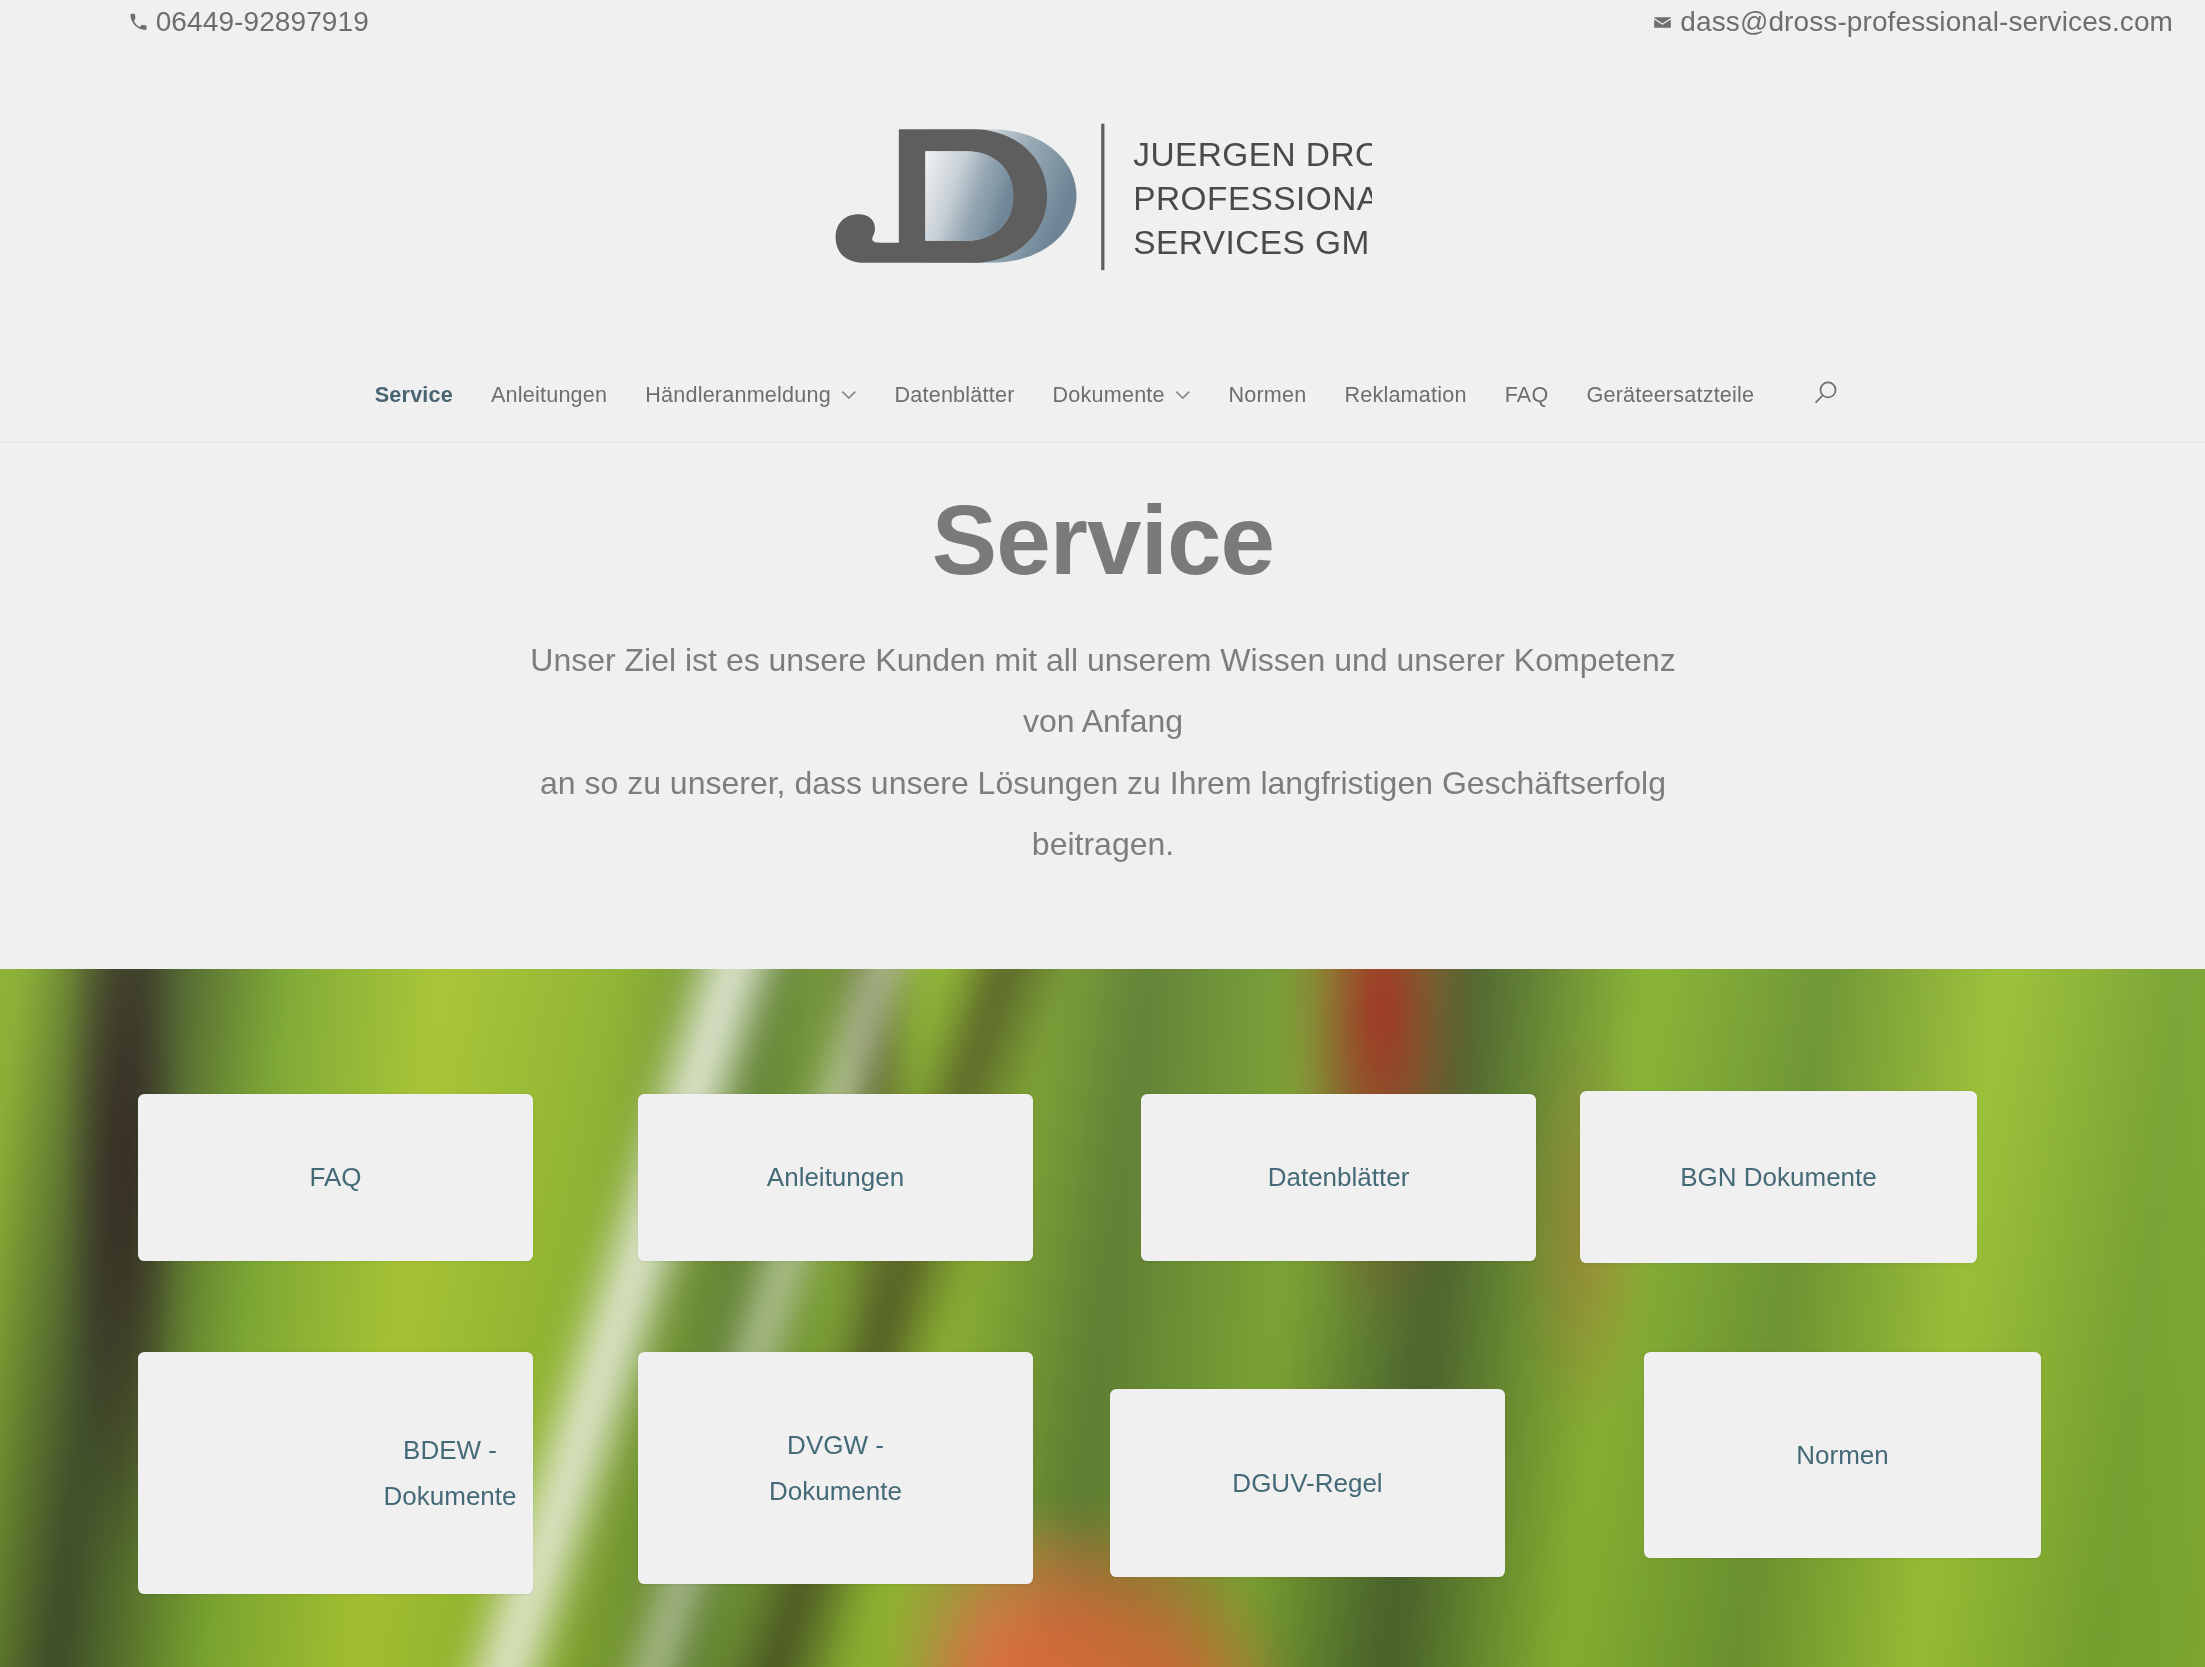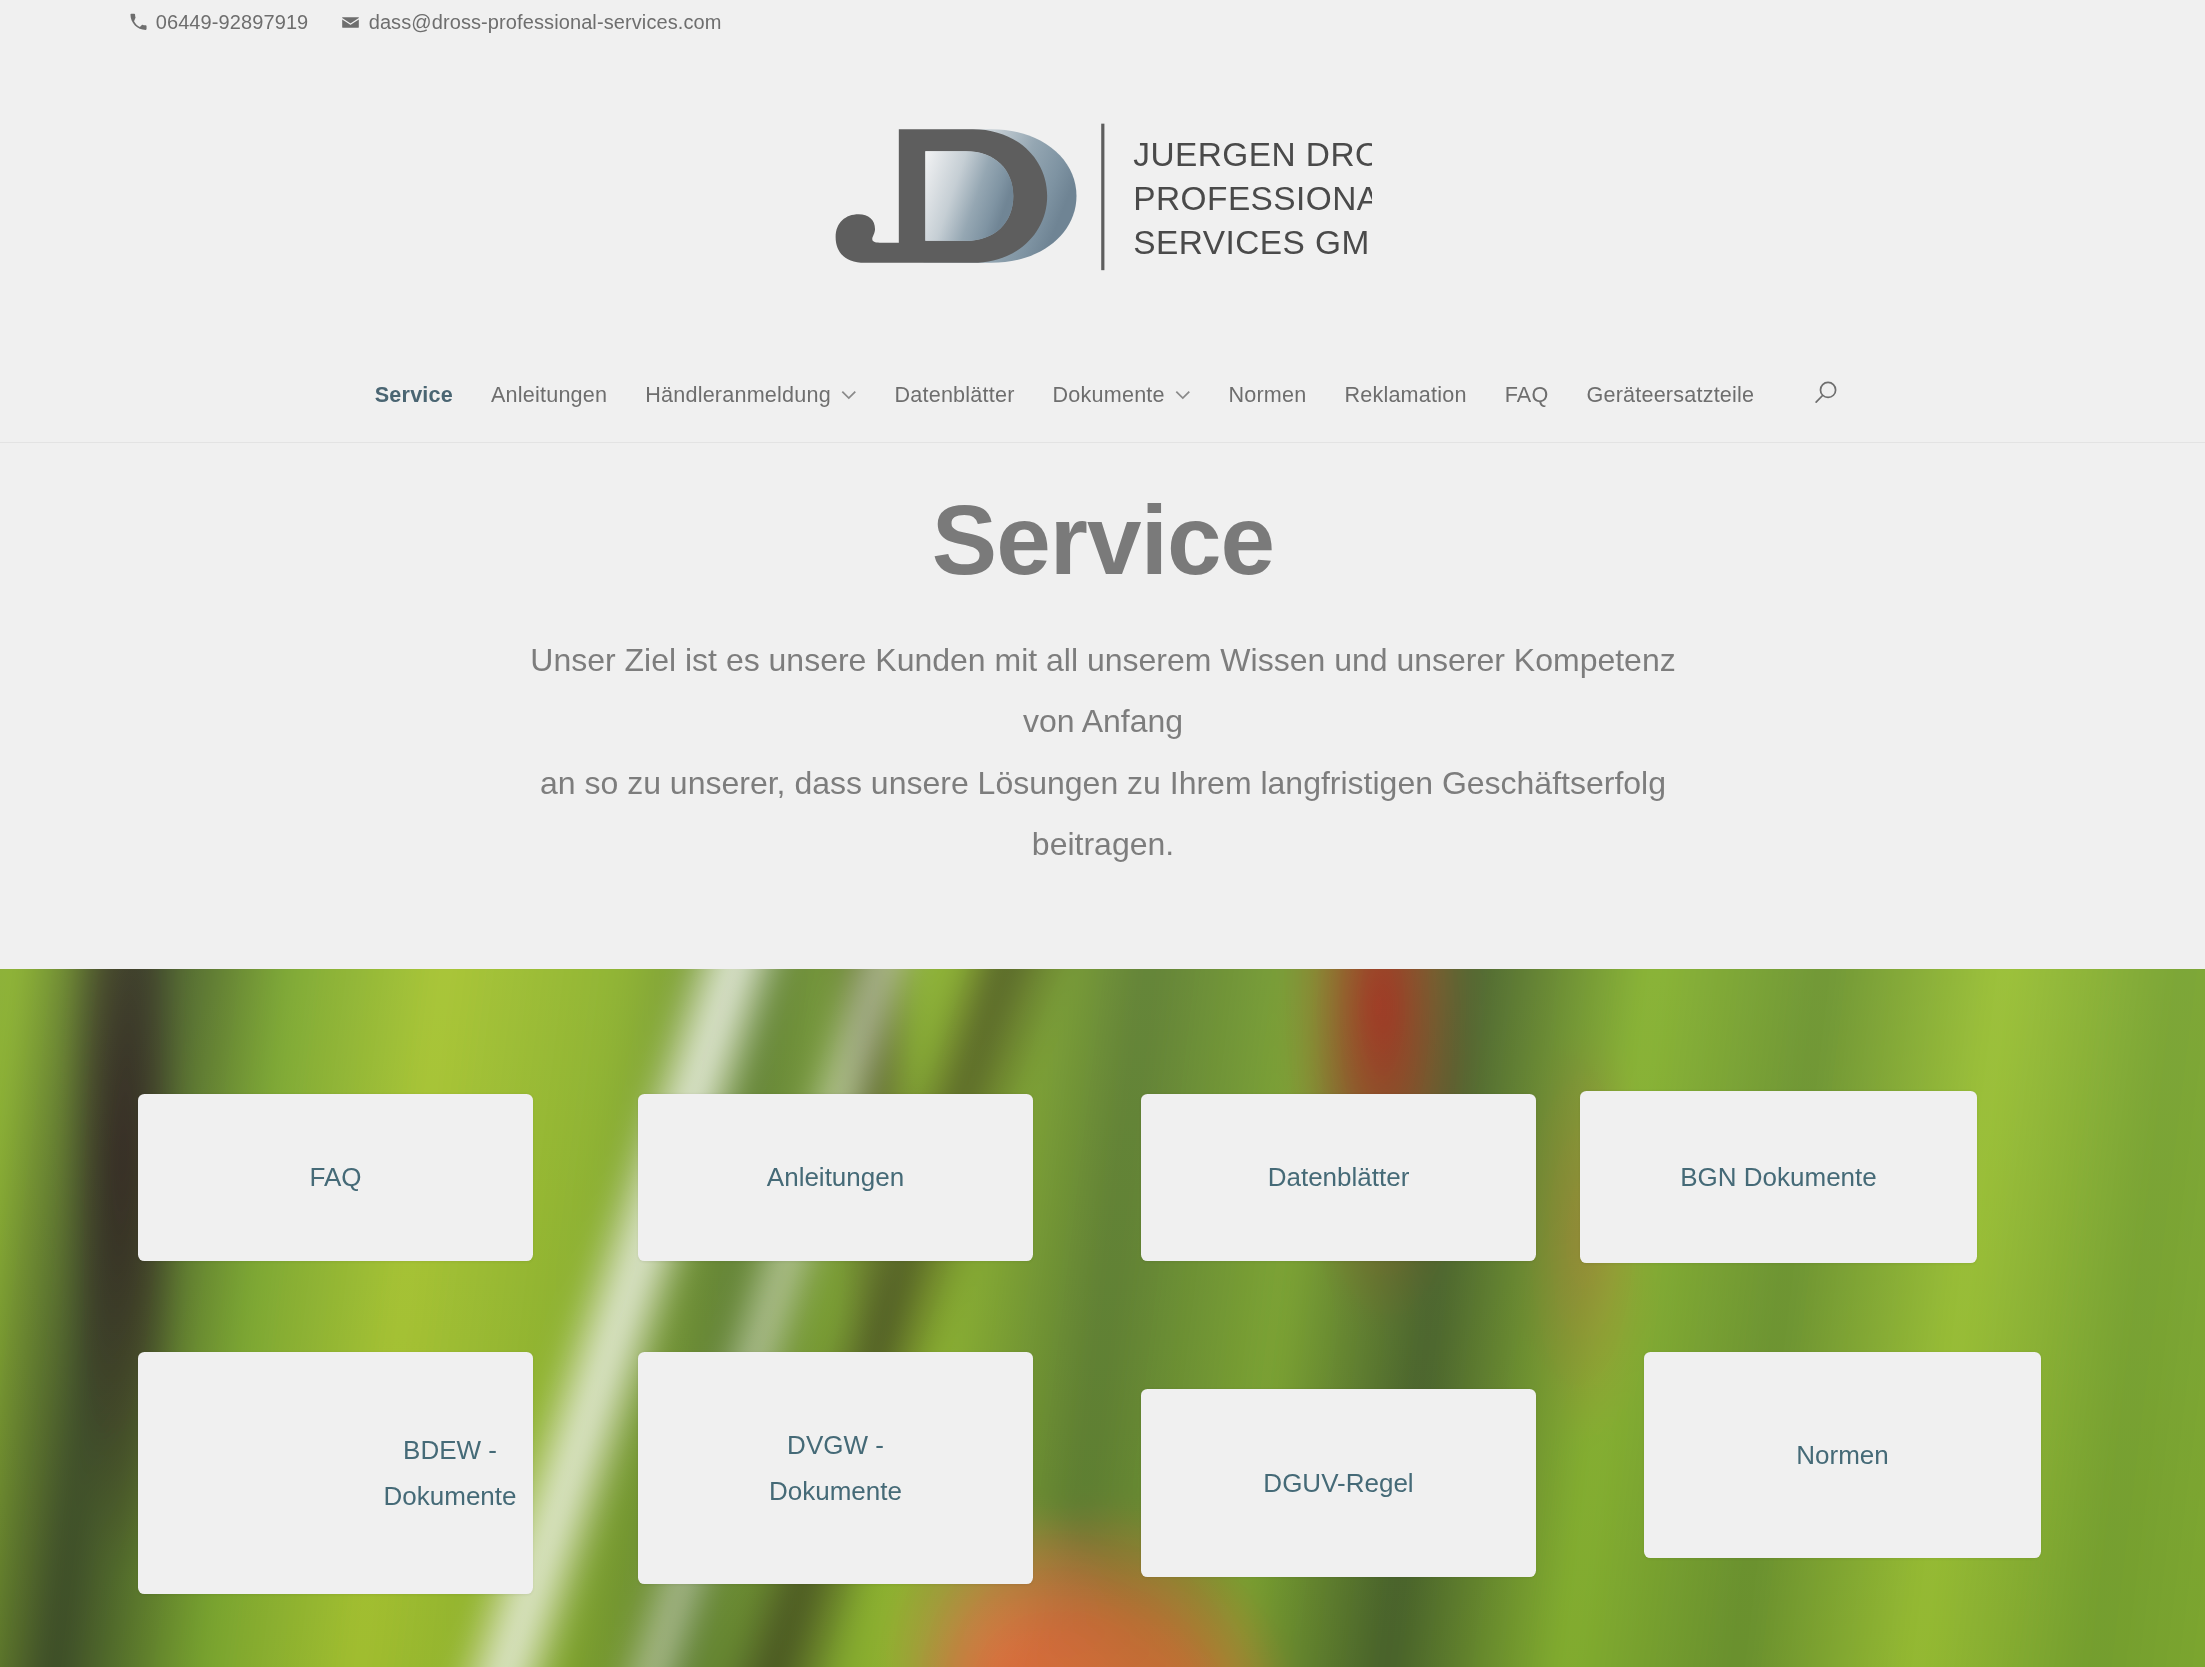--- a/index.html
+++ b/index.html
@@ -23,23 +23,24 @@
     position: relative;
     background: #f0f0f0;
   }
 
   
   .topbar {
     height: 44px;
     display: flex;
     align-items: center;
     padding-left: 129px;
-    font-size: 20px;
+    font-size: 28px;
     color: #6e6e6e;
     background: #f0f0f0;
+    justify-content: space-between;
   }
   .topbar-item {
     display: flex;
     align-items: center;
     margin-right: 33px;
     white-space: nowrap;
   }
   .topbar-item .ic {
     display: inline-flex;
     align-items: center;
@@ -359,21 +360,21 @@
       <div class="card" style="left:138px; top:383px; width:395px; height:242px;justify-content:flex-end;">
         <span class="card-label">BDEW -
 Dokumente</span>
       </div>
 
       <div class="card" style="left:638px; top:383px; width:395px; height:232px;">
         <span class="card-label">DVGW -
 Dokumente</span>
       </div>
 
-      <div class="card" style="left:1141px; top:420px; width:395px; height:188px;">
+      <div class="card" style="left:1110px; top:420px; width:395px; height:188px;">
         <span class="card-label">DGUV-Regel</span>
       </div>
 
       <div class="card" style="left:1644px; top:383px; width:397px; height:206px;">
         <span class="card-label">Normen</span>
       </div>
 
     </div>
   </div>
 

